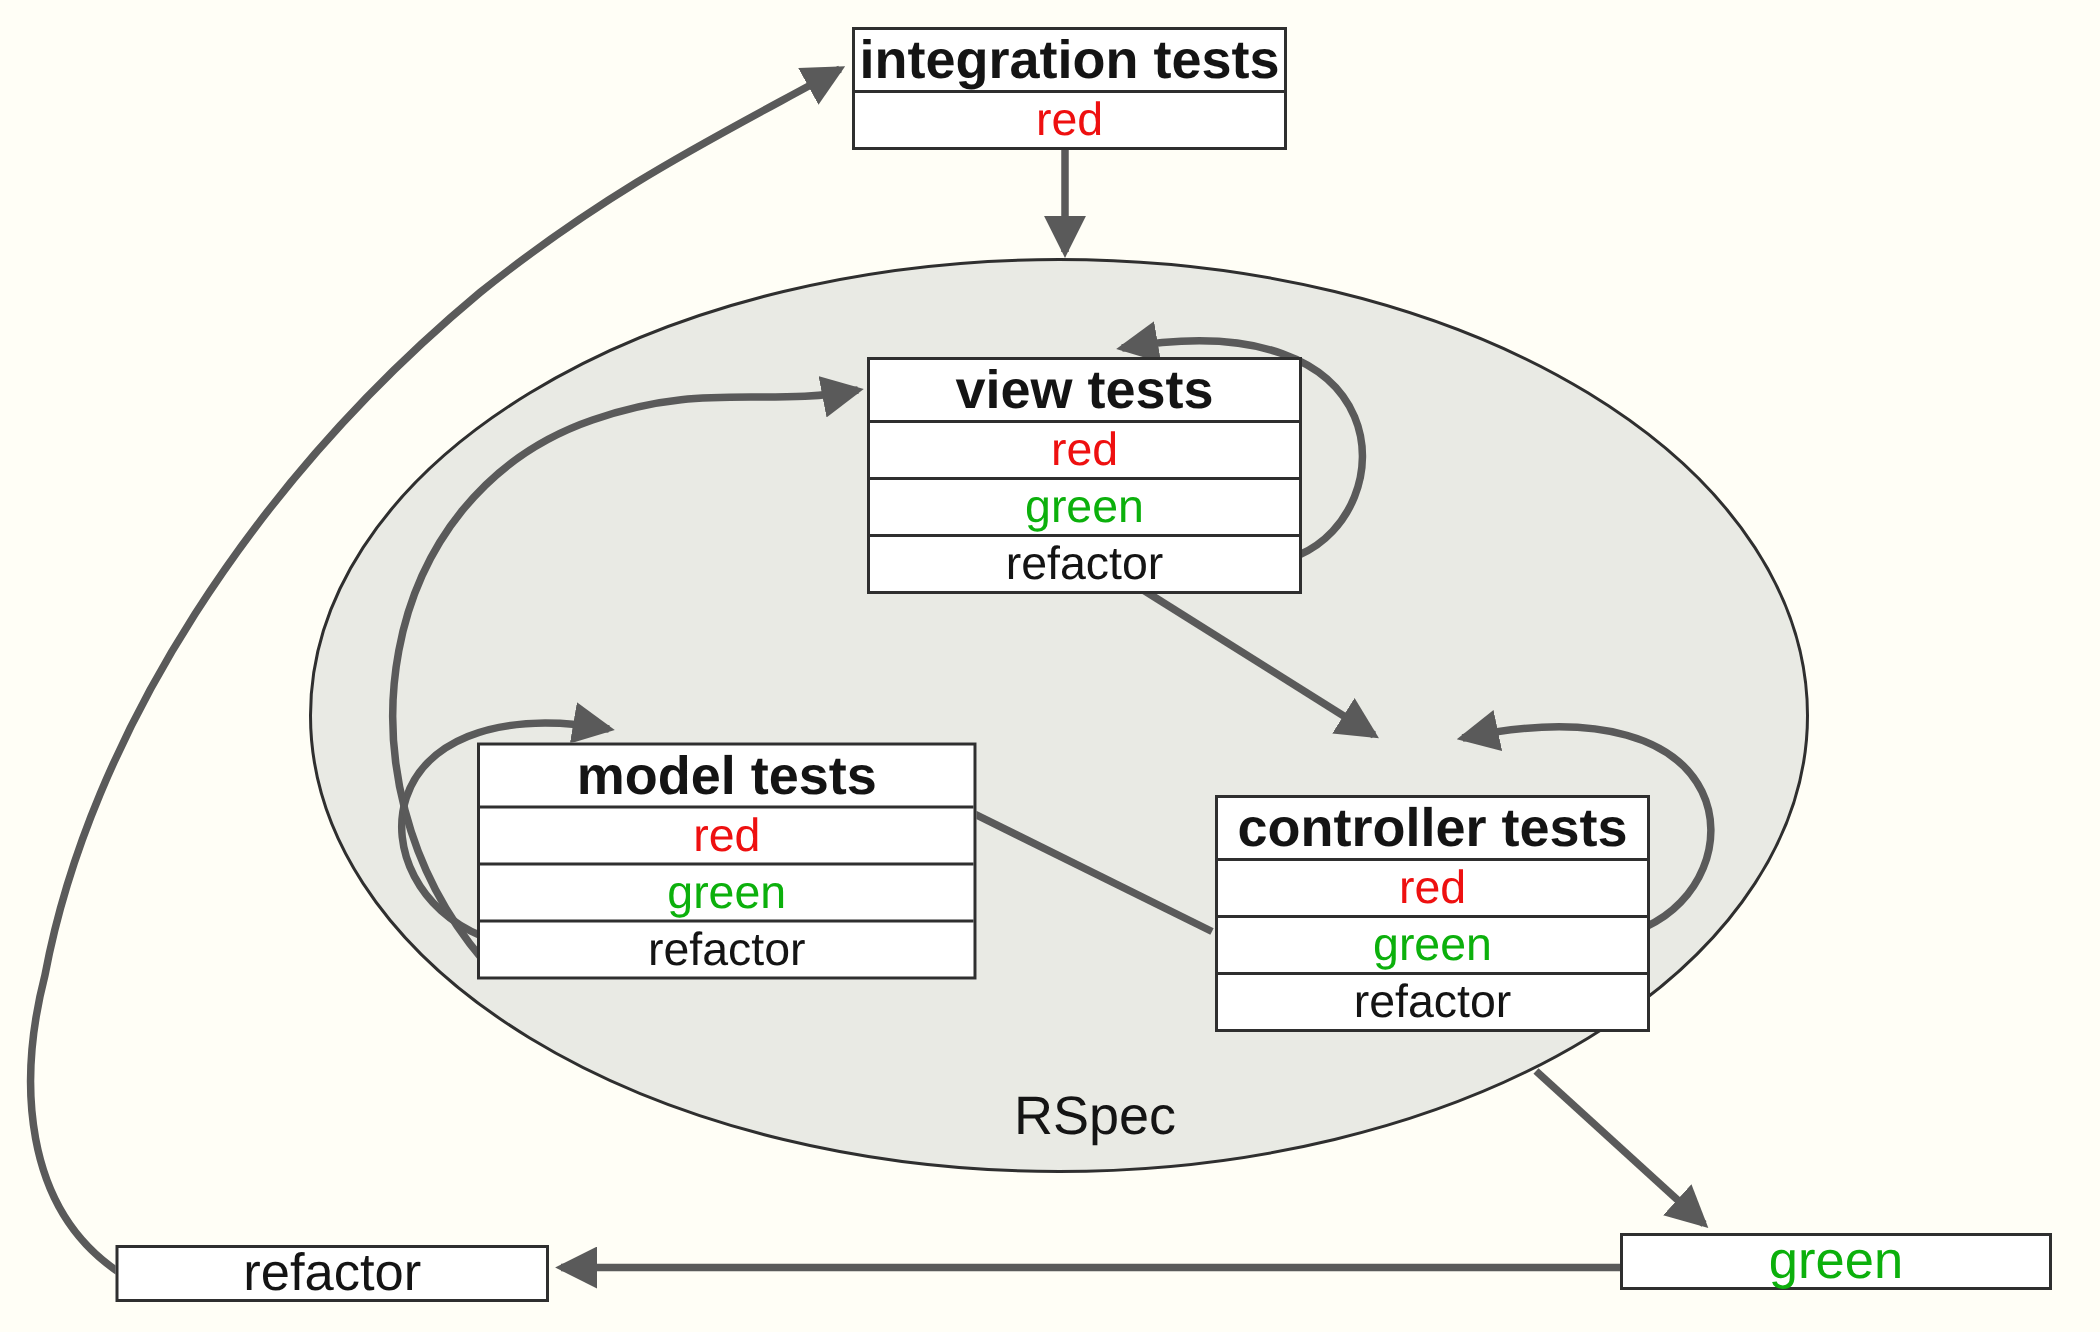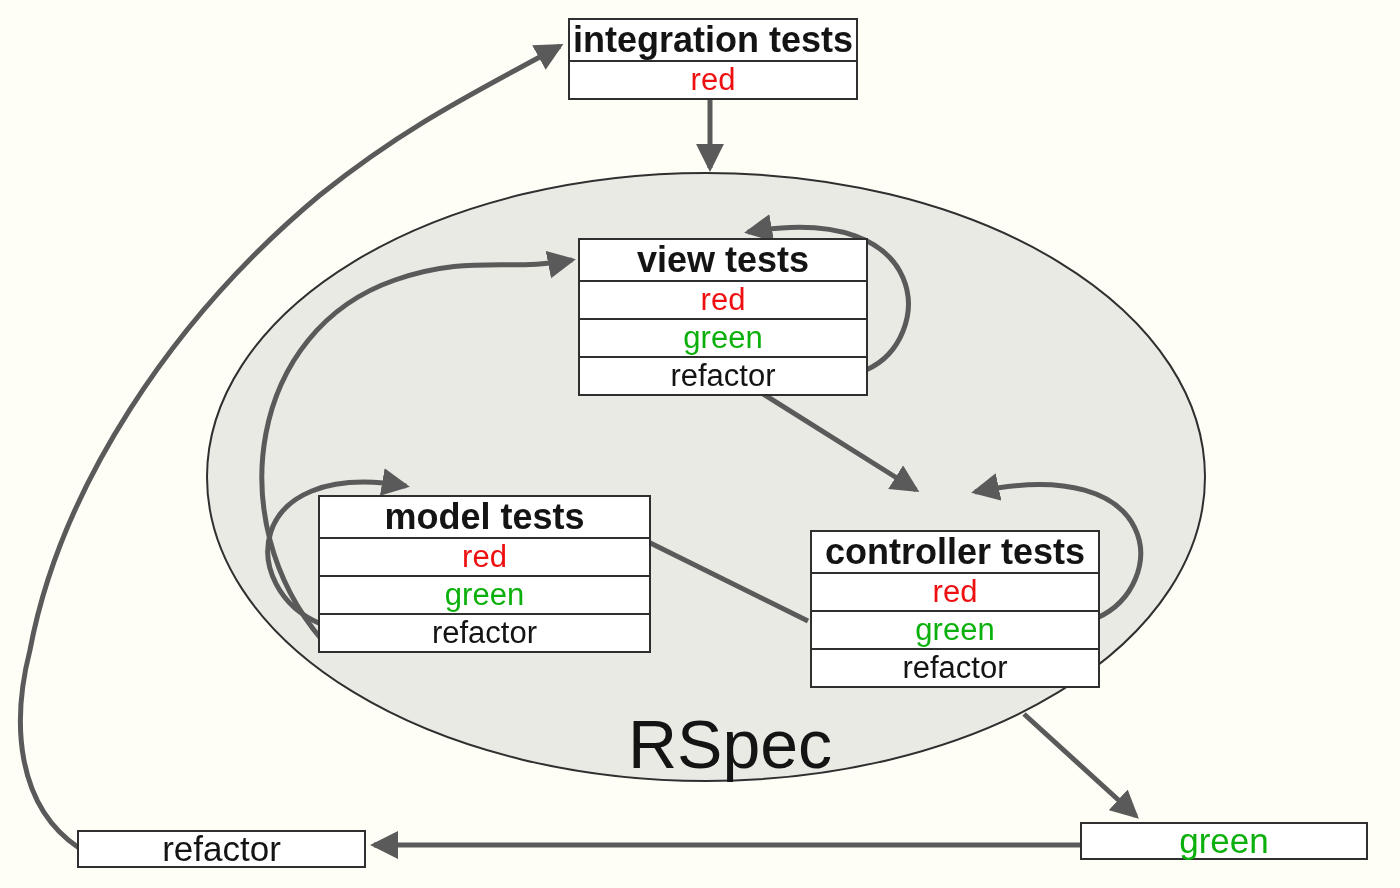--- a/index.html
+++ b/index.html
@@ -27,21 +27,21 @@
     border-top:2px solid var(--border,#2f2f2f);white-space:nowrap;overflow:hidden;
   }
   .node .row:first-child{border-top:none;}
   .banner{
     position:absolute;background:var(--box-bg,#ffffff);
     border:2px solid var(--border,#2f2f2f);box-sizing:border-box;
     text-align:center;font-size:35px;line-height:34px;height:38px;
   }
   .rspec{
     position:absolute;left:625px;top:716px;width:210px;text-align:center;
-    font-size:68px;line-height:56px;color:var(--ink,#111);
+    font-size:36px;line-height:56px;color:var(--ink,#111);
   }
 </style>
 </head>
 <body>
 
 <div id="stage">
 
   <svg class="layer" width="1400" height="888" viewBox="0 0 1400 888">
     <defs>
       <marker id="ah" viewBox="0 0 10 10" refX="8.6" refY="5" markerWidth="5.6" markerHeight="5.6" orient="auto-start-reverse">

